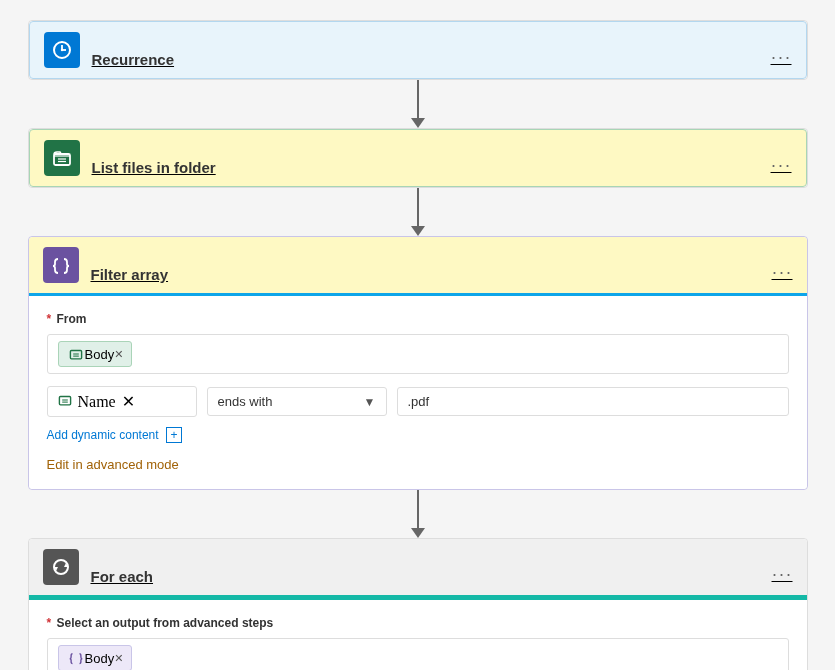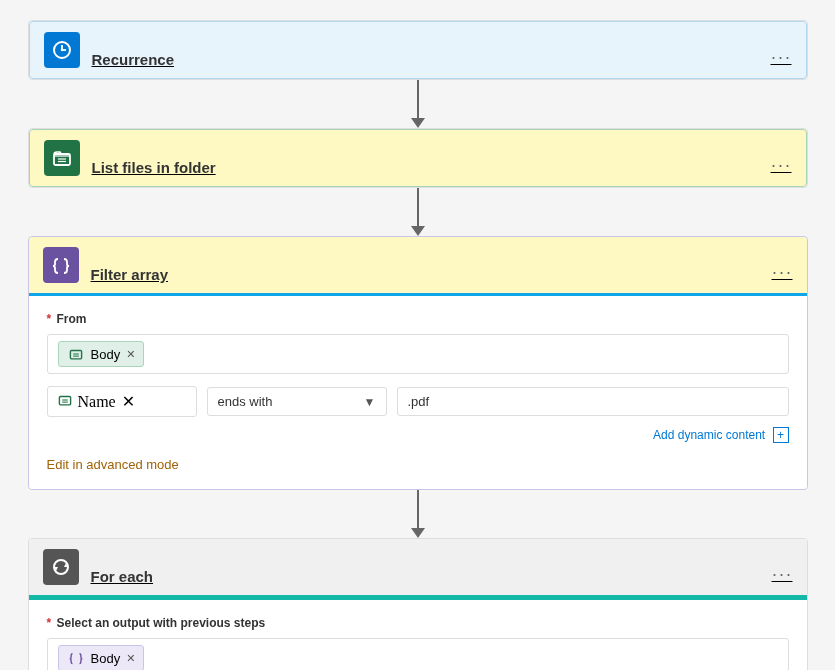--- a/index.html
+++ b/index.html
@@ -124,21 +124,20 @@
       background: #fff;
     }
 
     .tag-pill {
       display: inline-flex;
       align-items: center;
       padding: 3px 8px;
       border-radius: 3px;
       font-size: 13px;
       font-weight: 500;
-      gap: 6px;
     }
 
     .tag-pill .tag-icon {
       width: 18px;
       height: 18px;
       border-radius: 3px;
       display: flex;
       align-items: center;
       justify-content: center;
       flex-shrink: 0;
@@ -207,21 +206,21 @@
       border-radius: 3px;
       padding: 6px 10px;
       font-size: 13px;
       color: #333;
       flex: 1;
       background: #fff;
       min-width: 160px;
     }
 
     .add-dynamic {
-      text-align: right;
+      text-align: left;
       font-size: 12px;
       color: #0078d4;
       margin-bottom: 12px;
       cursor: pointer;
     }
 
     .add-dynamic .plus-icon {
       display: inline-flex;
       align-items: center;
       justify-content: center;
@@ -443,21 +442,21 @@
           <polyline points="5,14 3,10 7,10" fill="white"></polyline>
         </svg>
       </div>
       <span class="step-title">For each</span>
       <span class="more-btn">···</span>
     </div>
     <div class="foreach-body">
 
       <div class="select-output-label">
         <span class="required">*</span>
-        <span>Select an output with previous steps</span>
+        <span>Select an output from advanced steps</span>
       </div>
       <div class="output-field">
         <span class="tag-pill purple-pill">
           <span class="tag-icon">
             <svg width="14" height="14" viewBox="0 0 20 20" fill="#6B52A0">
               <path d="M5 4 Q3 4 3 7 L3 9 Q3 11 1 11 Q3 11 3 13 L3 15 Q3 18 5 18" stroke="#6B52A0" stroke-width="2" fill="none"></path>
               <path d="M15 4 Q17 4 17 7 L17 9 Q17 11 19 11 Q17 11 17 13 L17 15 Q17 18 15 18" stroke="#6B52A0" stroke-width="2" fill="none"></path>
             </svg>
           </span>
           <span>Body</span>

